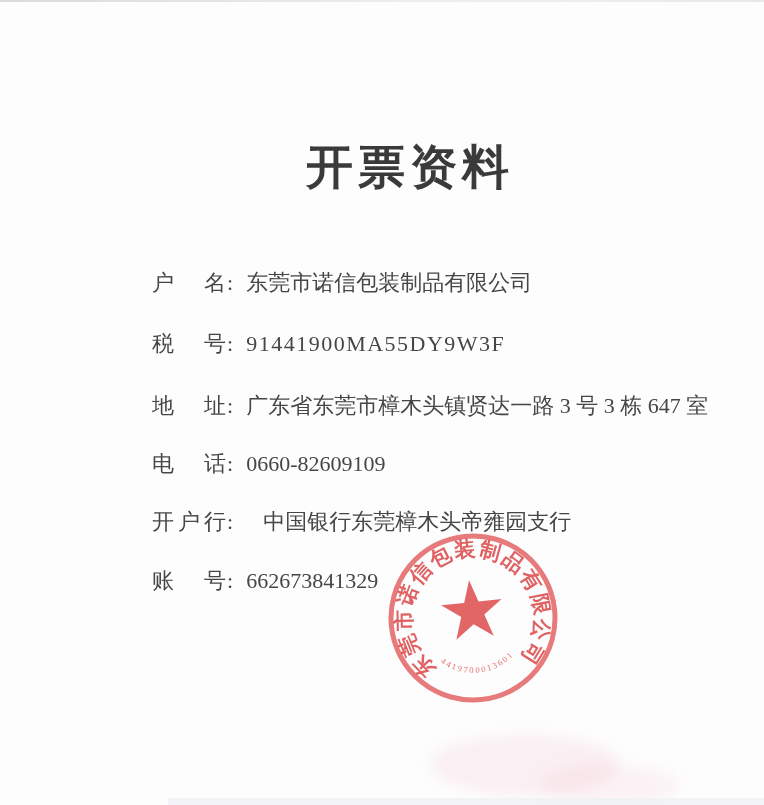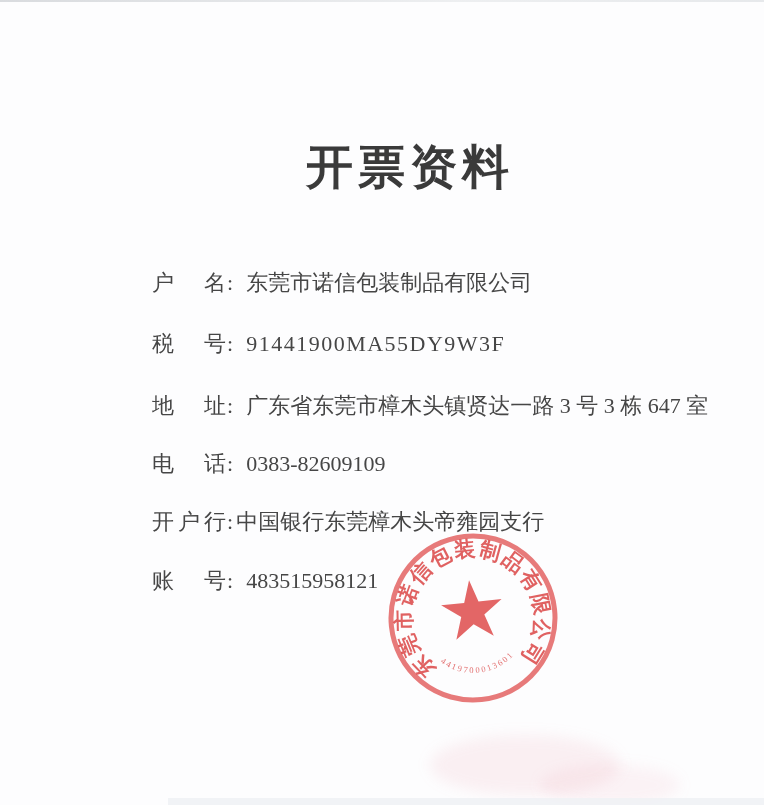--- a/index.html
+++ b/index.html
@@ -25,21 +25,21 @@
   .row{
     position:absolute;left:152px;height:28px;line-height:28px;
     font-size:22px;color:#464646;white-space:nowrap;
   }
   .lab{
     display:inline-flex;justify-content:space-between;
     width:74px;vertical-align:bottom;
   }
   .colon{margin-left:1px}
   .val{margin-left:13px}
-  .row-bank .val{margin-left:3px}
+  .row-bank .val{margin-left:30px}
   .stamp{position:absolute;left:368px;top:513px;width:210px;height:210px}
   
   .bleed{position:absolute;border-radius:50%;filter:blur(7px);pointer-events:none}
   .bleed-1{left:430px;top:735px;width:190px;height:60px;background:rgba(225,120,140,.10)}
   .bleed-2{left:540px;top:765px;width:140px;height:40px;background:rgba(225,120,140,.08)}
 </style>
 </head>
 <body>
 
 <div class="scan-edge-top"></div>
@@ -64,36 +64,36 @@
   <span class="lab">
       <span>地</span>
       <span>址</span>
     </span><span class="colon">:</span><span class="val">广东省东莞市樟木头镇贤达一路 3 号 3 栋 647 室</span>
 </div>
 
 <div class="row" style="top:450px">
   <span class="lab">
       <span>电</span>
       <span>话</span>
-    </span><span class="colon">:</span><span class="val">0383-82609109</span>
+    </span><span class="colon">:</span><span class="val">0660-82609109</span>
 </div>
 
 <div class="row row-bank" style="top:508px">
   <span class="lab">
       <span>开</span>
       <span>户</span>
       <span>行</span>
     </span><span class="colon">:</span><span class="val">中国银行东莞樟木头帝雍园支行</span>
 </div>
 
 <div class="row" style="top:567px">
   <span class="lab">
       <span>账</span>
       <span>号</span>
-    </span><span class="colon">:</span><span class="val">483515958121</span>
+    </span><span class="colon">:</span><span class="val">662673841329</span>
 </div>
 
 <div class="stamp">
   <svg width="210" height="210" viewBox="-105 -105 210 210">
     <g transform="rotate(-6)">
       <circle r="82" fill="none" stroke="rgba(222,70,70,0.72)" stroke-width="5"></circle>
       <path id="sealArc" d="M -43.84 43.84 A 62 62 0 1 1 43.84 43.84" fill="none"></path>
       <path id="serialArc" d="M -46 30.2 A 55 55 0 0 0 46 30.2" fill="none"></path>
       <text font-size="21" font-weight="700" fill="rgba(217,62,62,0.82)" letter-spacing="2">
         <textPath href="#sealArc" startOffset="50%" text-anchor="middle">东莞市诺信包装制品有限公司</textPath>

